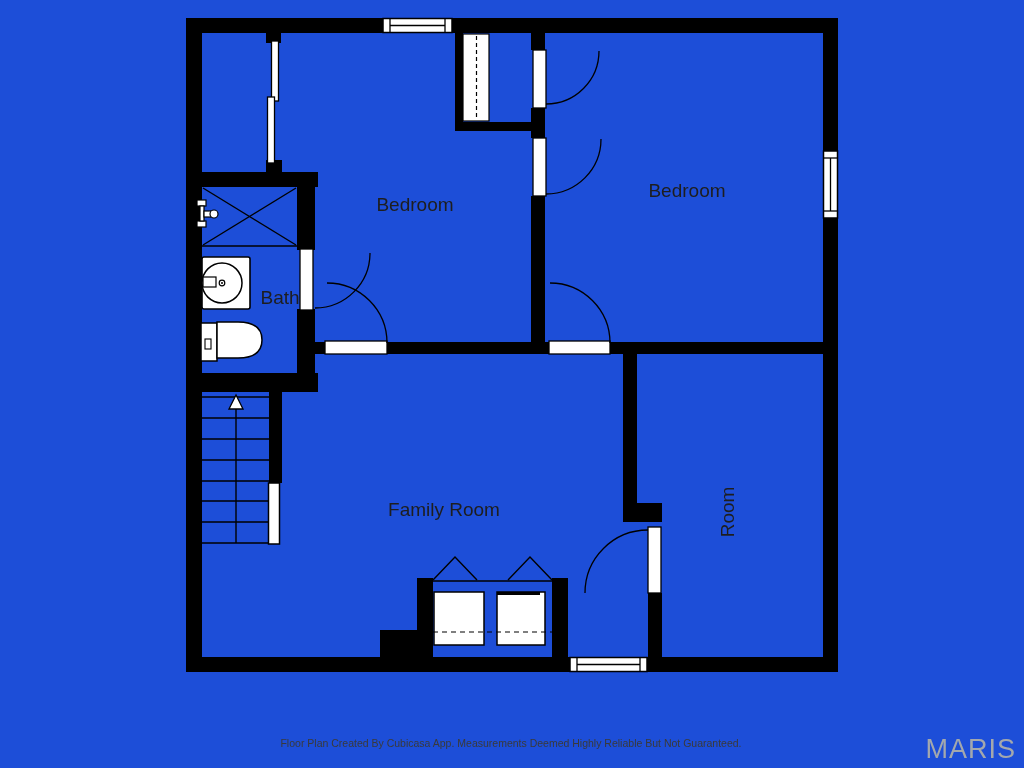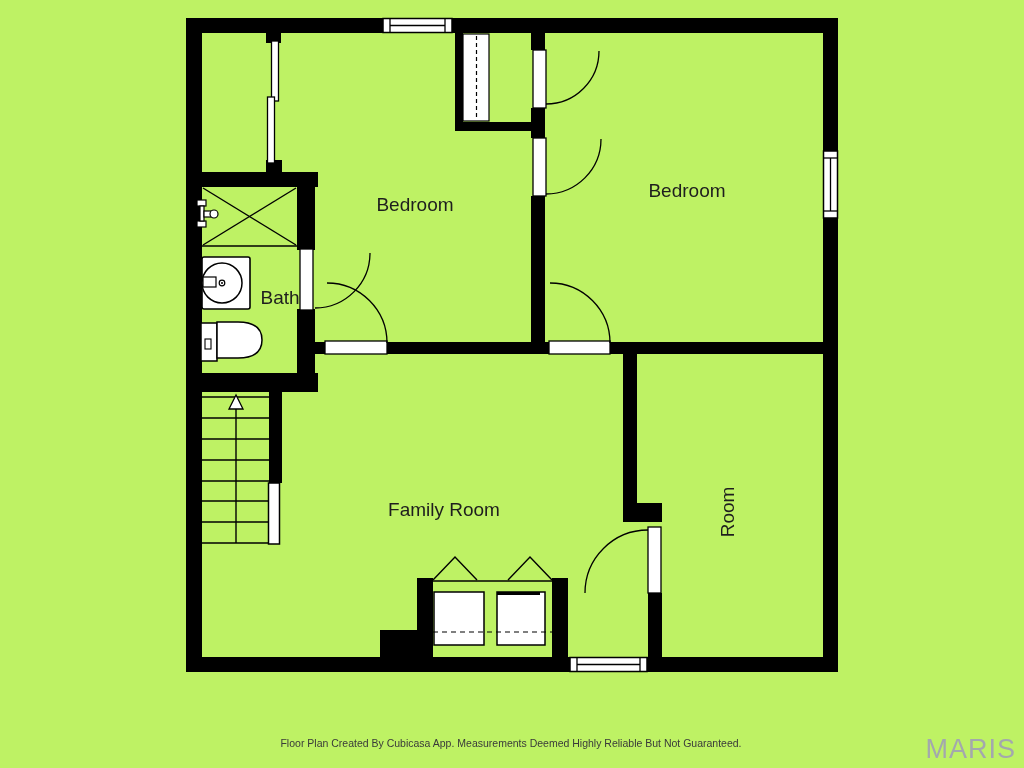--- a/index.html
+++ b/index.html
@@ -1,16 +1,16 @@
 <!DOCTYPE html>
 <html><head>
 <meta charset="utf-8">
 <style>
   html,body{margin:0;padding:0;background:#ffffff;}
-  .page{position:relative;width:1024px;height:768px;background:#bef264;overflow:hidden;
+  .page{position:relative;width:1024px;height:768px;background:#1d4ed8;overflow:hidden;
         font-family:"Liberation Sans", sans-serif;}
   svg{display:block;}
   .room-label{font-family:"Liberation Sans", sans-serif;font-size:19px;}
   .footer-label{font-family:"Liberation Sans", sans-serif;font-size:10.5px;}
   .watermark-label{font-family:"Liberation Sans", sans-serif;font-size:27px;letter-spacing:1px;}
   .thin{stroke:#000;stroke-width:1.4;fill:none;}
   .leaf{stroke:#000;stroke-width:1.3;fill:#ffffff;}
   .arc{stroke:#000;stroke-width:1.3;fill:none;}
   .winbody{stroke:#000;stroke-width:1.5;fill:#ffffff;}
   .winline{stroke:#000;stroke-width:1.3;fill:none;}

